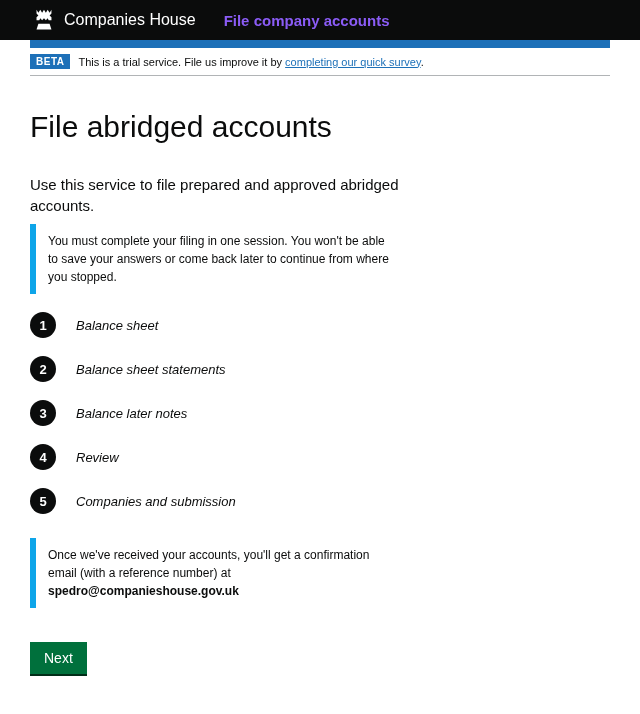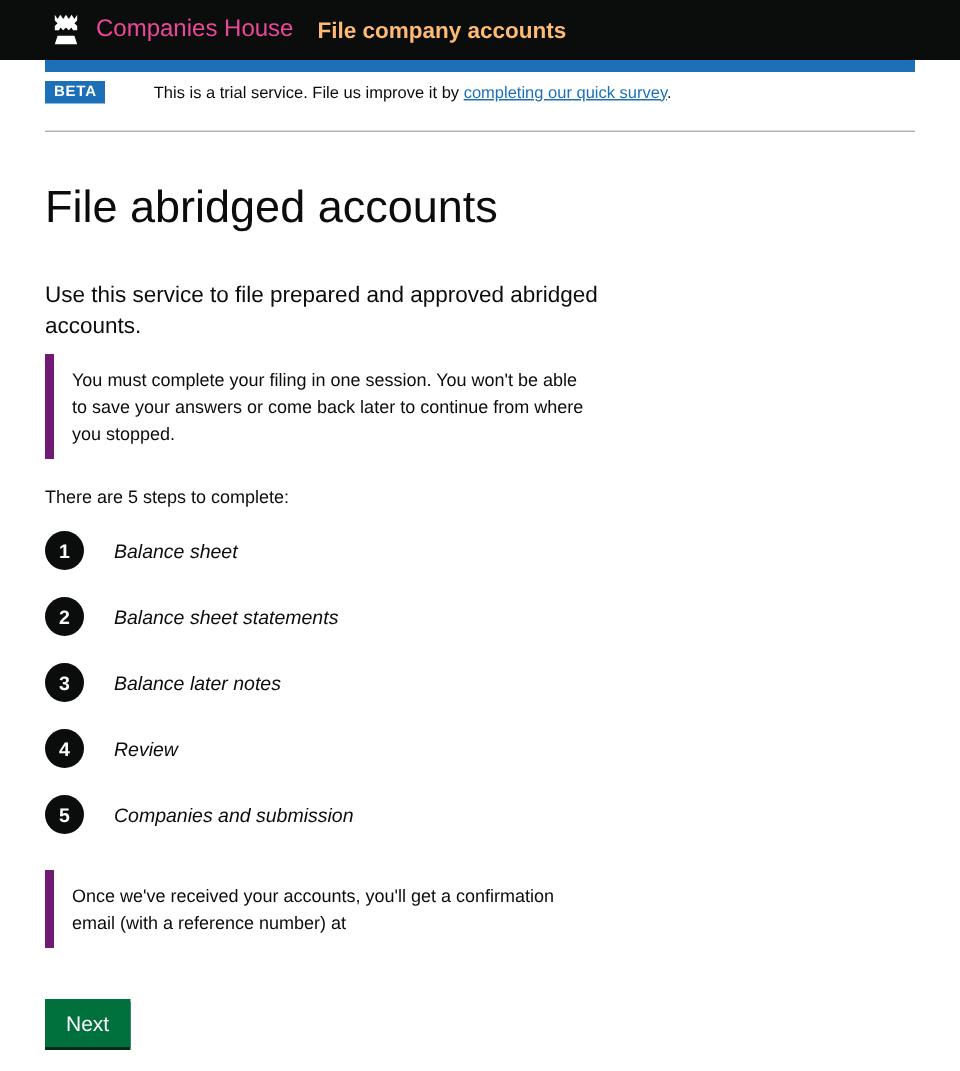--- a/index.html
+++ b/index.html
@@ -1,34 +1,34 @@
 <!DOCTYPE html>
 <html><head>
   <meta charset="utf-8">
   <style>
     * { margin: 0; padding: 0; box-sizing: border-box; }
     body { font-family: Arial, Helvetica, sans-serif; background: #fff; width: 640px; }
     
     .header-black { background: #0b0c0c; padding: 8px 30px; display: flex; align-items: center; }
     .crest-icon { width: 28px; height: 24px; margin-right: 6px; }
-    .org-name { color: #ec4899; font-size: 16px; font-weight: 400; margin-right: 16px; }
-    .service-name { color: #fdba74; font-size: 15px; font-weight: bold; }
+    .org-name { color: #ffffff; font-size: 16px; font-weight: 400; margin-right: 28px; }
+    .service-name { color: #8b5cf6; font-size: 15px; font-weight: bold; }
     
     .blue-bar { height: 8px; background: #1d70b8; margin: 0 30px; }
     
-    .phase-banner { margin: 6px 30px 0 30px; padding-bottom: 18px; border-bottom: 1px solid #b1b4b6; font-size: 11px; display: flex; align-items: center; gap: 24px; }
+    .phase-banner { margin: 6px 30px 0 30px; padding-bottom: 6px; border-bottom: 1px solid #b1b4b6; font-size: 11px; display: flex; align-items: center; }
     .phase-tag { background: #1d70b8; color: #fff; padding: 2px 6px; font-weight: bold; font-size: 10px; margin-right: 8px; letter-spacing: 0.5px; }
     .phase-text { color: #0b0c0c; }
     .phase-link { color: #1d70b8; text-decoration: underline; }
     
     .main { padding: 16px 30px 40px 30px; }
     .heading-xl { font-size: 30px; font-weight: normal; color: #0b0c0c; margin: 18px 0 30px 0; }
     .lead-text { font-size: 15px; color: #0b0c0c; line-height: 1.4; margin-bottom: 8px; max-width: 380px; }
     
-    .inset { border-left: 6px solid #701a75; padding: 8px 12px; margin-bottom: 18px; font-size: 12px; color: #0b0c0c; line-height: 1.5; max-width: 380px; }
+    .inset { border-left: 6px solid #0ea5e9; padding: 8px 12px; margin-bottom: 18px; font-size: 12px; color: #0b0c0c; line-height: 1.5; max-width: 380px; }
     .inset-bold { font-weight: bold; }
     
     .steps-lead { font-size: 12px; color: #0b0c0c; margin-bottom: 16px; }
     
     .step-list { list-style: none; }
     .step { display: flex; align-items: center; margin-bottom: 18px; }
     .step-number { width: 26px; height: 26px; border-radius: 50%; background: #0b0c0c; color: #fff; display: flex; align-items: center; justify-content: center; font-size: 13px; font-weight: bold; margin-right: 20px; flex-shrink: 0; }
     .step-label { font-size: 13px; color: #0b0c0c; font-style: italic; }
     
     .next-btn { background: #00703c; color: #fff; border: none; padding: 8px 14px; font-size: 14px; cursor: pointer; margin-top: 16px; box-shadow: 0 2px 0 #002d18; }
@@ -56,21 +56,20 @@
 </div>
 
 <div class="main">
   <h1 class="heading-xl">File abridged accounts</h1>
   <p class="lead-text">Use this service to file prepared and approved abridged accounts.</p>
   
   <div class="inset">
     <span>You must complete your filing in one session. You won't be able to save your answers or come back later to continue from where you stopped.</span>
   </div>
   
-  <p class="steps-lead">There are 5 steps to complete:</p>
   
   <ol class="step-list">
     <li class="step">
       <span class="step-number">1</span>
       <span class="step-label">Balance sheet</span>
     </li>
     <li class="step">
       <span class="step-number">2</span>
       <span class="step-label">Balance sheet statements</span>
     </li>
@@ -83,16 +82,17 @@
       <span class="step-label">Review</span>
     </li>
     <li class="step">
       <span class="step-number">5</span>
       <span class="step-label">Companies and submission</span>
     </li>
   </ol>
   
   <div class="inset" style="margin-top:24px;">
     <span>Once we've received your accounts, you'll get a confirmation email (with a reference number) at </span><br>
+    <span class="inset-bold">spedro@companieshouse.gov.uk</span>
   </div>
   
   <button class="next-btn">Next</button>
 </div>
 
 </body></html>

